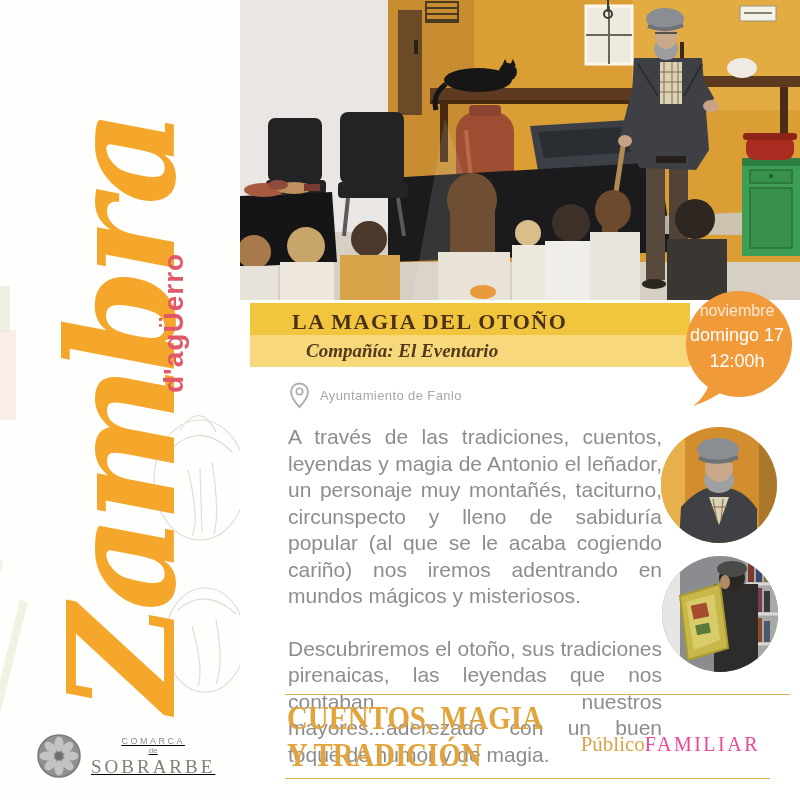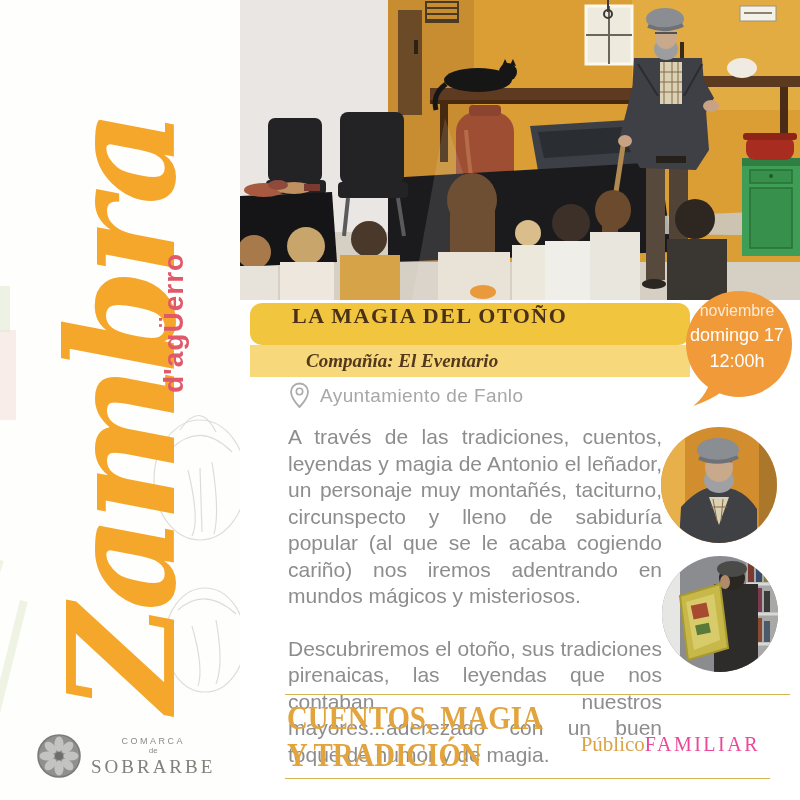--- a/index.html
+++ b/index.html
@@ -9,44 +9,44 @@
   .left-panel{position:absolute;left:0;top:0;width:240px;height:800px;background:#FEFEFC;}
   .sketch{position:absolute;left:0;top:0;width:240px;height:800px;}
   .zambra{position:absolute;top:712px;left:16px;width:660px;height:212px;
           transform-origin:0 0;transform:rotate(-90deg);
           font-family:"DejaVu Serif",serif;font-style:italic;font-weight:bold;
           font-size:148px;line-height:212px;letter-spacing:-7px;color:#F5A72B;white-space:nowrap;}
   .aguerro{position:absolute;top:393px;left:158px;width:240px;height:40px;
            transform-origin:0 0;transform:rotate(-90deg);
            font-size:28px;font-weight:700;letter-spacing:1px;color:#E0596A;white-space:nowrap;}
   .org-logo{position:absolute;left:36px;top:733px;display:flex;align-items:center;gap:9px;}
-  .org-text{display:flex;flex-direction:column;align-items:center;line-height:1;}
+  .org-text{display:flex;flex-direction:column;align-items:center;line-height:1;text-decoration:underline;}
   .org-l1{font-size:9px;letter-spacing:2.5px;color:#8A8A86;}
   .org-l2{font-size:8px;color:#8A8A86;margin:1px 0 2px 0;}
   .org-l3{font-family:"Liberation Serif",serif;font-size:19px;letter-spacing:3px;color:#81817B;}
   
   .photo{position:absolute;left:240px;top:0;width:560px;height:300px;z-index:1;}
   
   .banner{position:absolute;left:250px;top:303px;width:440px;z-index:2;}
-  .band1{height:42px;background:#F1C63E;display:flex;align-items:flex-start;border-radius:12px;}
+  .band1{height:32px;background:#F1C63E;display:flex;align-items:flex-end;}
   .band2{height:32px;background:#F7D97B;display:flex;align-items:center;}
   .event-title{font-family:"Liberation Serif",serif;font-weight:700;font-size:22px;
                letter-spacing:1.5px;color:#4A3018;padding-left:42px;margin:0;}
   .event-company{font-family:"Liberation Serif",serif;font-style:italic;font-weight:700;
                  font-size:19px;color:#53381C;padding-left:56px;}
   
   .badge{position:absolute;left:681px;top:289px;width:116px;height:118px;z-index:3;}
   .badge svg{position:absolute;left:0;top:0;}
   .badge-text{position:absolute;left:0;top:13px;width:112px;display:flex;flex-direction:column;
               align-items:center;gap:5px;}
   .badge-month{font-size:16px;color:rgba(255,255,255,0.78);}
   .badge-day,.badge-time{font-size:18px;font-weight:400;color:#ffffff;}
   
   .location{position:absolute;left:289px;top:382px;display:flex;align-items:center;gap:10px;}
-  .location-text{font-size:19px;color:#A7A7A7;letter-spacing:0.4px;}
+  .location-text{font-size:13px;color:#A7A7A7;letter-spacing:0.4px;}
   
   .body-copy{position:absolute;left:288px;top:424px;width:374px;}
   .body-copy p{margin:0 0 26px 0;font-size:21px;line-height:26.5px;color:#8D8D8D;text-align:justify;}
   
   .circle{position:absolute;width:116px;height:116px;border-radius:50%;overflow:hidden;z-index:2;}
   .c1{left:661px;top:427px;}
   .c2{left:662px;top:556px;}
   
   .rule{position:absolute;height:0;border-top:1.5px solid #D8B44E;}
   .rule-top{left:285px;top:694px;width:505px;}

